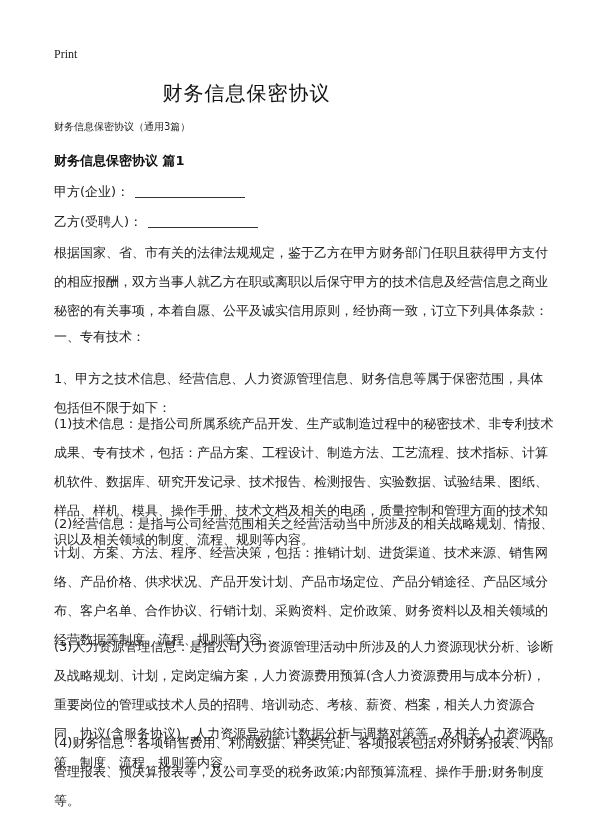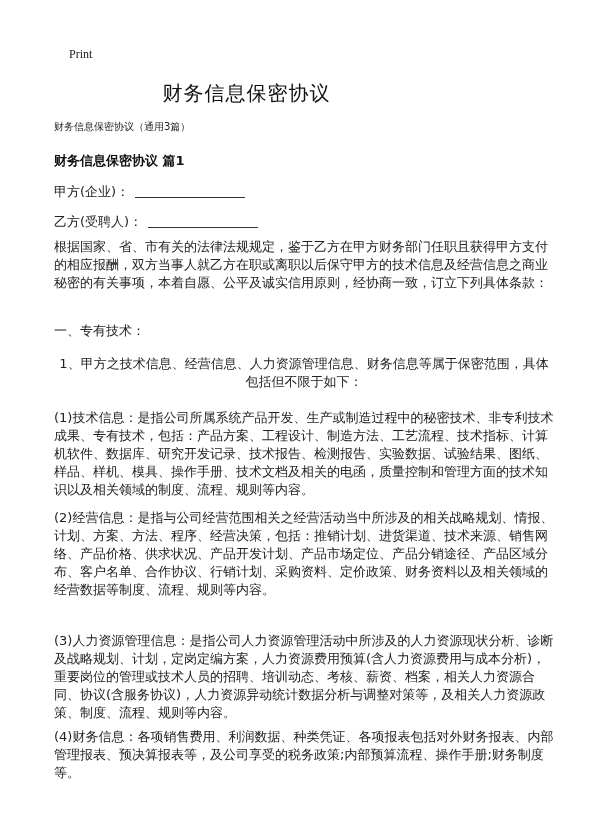--- a/index.html
+++ b/index.html
@@ -4,36 +4,35 @@
   <style>
     html, body { margin: 0; padding: 0; background: #ffffff; }
     body {
       width: 600px; height: 828px; overflow: hidden; position: relative;
       font-family: "DejaVu Sans", sans-serif; color: #1a1a1a;
     }
     .print-link {
       position: absolute; left: 54px; top: 47px;
       font-family: "Liberation Serif", serif; font-size: 12px; color: #222;
       text-decoration: none;
-      margin-left: 15px;
     }
     .doc-title {
       position: absolute; left: 0; width: 493px; top: 80px;
       text-align: center; font-size: 20px; color: #111; letter-spacing: 1px;
       margin: 0; font-weight: normal;
     }
     .subtitle { position: absolute; left: 54px; top: 120px; font-size: 10px; color: #222; }
     .section-heading {
       position: absolute; left: 54px; top: 152px; font-size: 13px; font-weight: bold; color: #111;
     }
     .field { position: absolute; left: 54px; font-size: 13px; color: #222; display: flex; }
     .field .line { display: inline-block; border-bottom: 1px solid #333; height: 14px; margin-left: 6px; }
     .para {
       position: absolute; left: 54px; width: 500px;
-      font-size: 13px; line-height: 18px; color: #222; margin: 0;
+      font-size: 13px; line-height: 29px; color: #222; margin: 0;
     }
   </style>
 </head>
 <body>
 
 <a class="print-link">Print</a>
 
 <h1 class="doc-title">财务信息保密协议</h1>
 
 <div class="subtitle">财务信息保密协议（通用3篇）</div>
@@ -47,21 +46,21 @@
 
 <div class="field" style="top:213px;">
   <span>乙方(受聘人)：</span>
   <span class="line" style="width:110px;"></span>
 </div>
 
 <p class="para" style="top:238px;">根据国家、省、市有关的法律法规规定，鉴于乙方在甲方财务部门任职且获得甲方支付的相应报酬，双方当事人就乙方在职或离职以后保守甲方的技术信息及经营信息之商业秘密的有关事项，本着自愿、公平及诚实信用原则，经协商一致，订立下列具体条款：</p>
 
 <p class="para" style="top:322px;">一、专有技术：</p>
 
-<p class="para" style="top:355px;text-align:center;">1、甲方之技术信息、经营信息、人力资源管理信息、财务信息等属于保密范围，具体包括但不限于如下：</p>
+<p class="para" style="top:364px;">1、甲方之技术信息、经营信息、人力资源管理信息、财务信息等属于保密范围，具体包括但不限于如下：</p>
 
 <p class="para" style="top:401px;margin-top:8px;">(1)技术信息：是指公司所属系统产品开发、生产或制造过程中的秘密技术、非专利技术成果、专有技术，包括：产品方案、工程设计、制造方法、工艺流程、技术指标、计算机软件、数据库、研究开发记录、技术报告、检测报告、实验数据、试验结果、图纸、样品、样机、模具、操作手册、技术文档及相关的电函，质量控制和管理方面的技术知识以及相关领域的制度、流程、规则等内容。</p>
 
 <p class="para" style="top:509px;">(2)经营信息：是指与公司经营范围相关之经营活动当中所涉及的相关战略规划、情报、计划、方案、方法、程序、经营决策，包括：推销计划、进货渠道、技术来源、销售网络、产品价格、供求状况、产品开发计划、产品市场定位、产品分销途径、产品区域分布、客户名单、合作协议、行销计划、采购资料、定价政策、财务资料以及相关领域的经营数据等制度、流程、规则等内容。</p>
 
 <p class="para" style="top:612px;margin-top:20px;">(3)人力资源管理信息：是指公司人力资源管理活动中所涉及的人力资源现状分析、诊断及战略规划、计划，定岗定编方案，人力资源费用预算(含人力资源费用与成本分析)，重要岗位的管理或技术人员的招聘、培训动态、考核、薪资、档案，相关人力资源合同、协议(含服务协议)，人力资源异动统计数据分析与调整对策等，及相关人力资源政策、制度、流程、规则等内容。</p>
 
 <p class="para" style="top:728px;">(4)财务信息：各项销售费用、利润数据、种类凭证、各项报表包括对外财务报表、内部管理报表、预决算报表等，及公司享受的税务政策;内部预算流程、操作手册;财务制度等。</p>
 
 </body></html>

